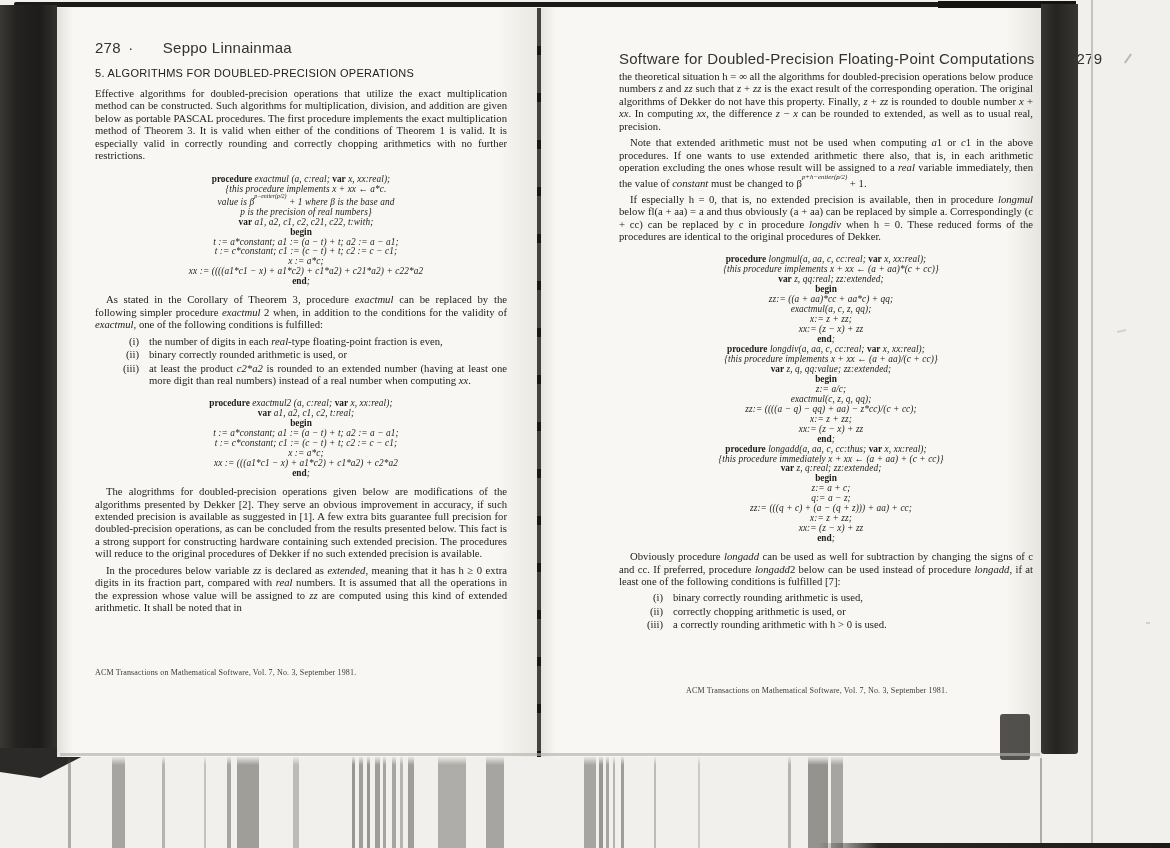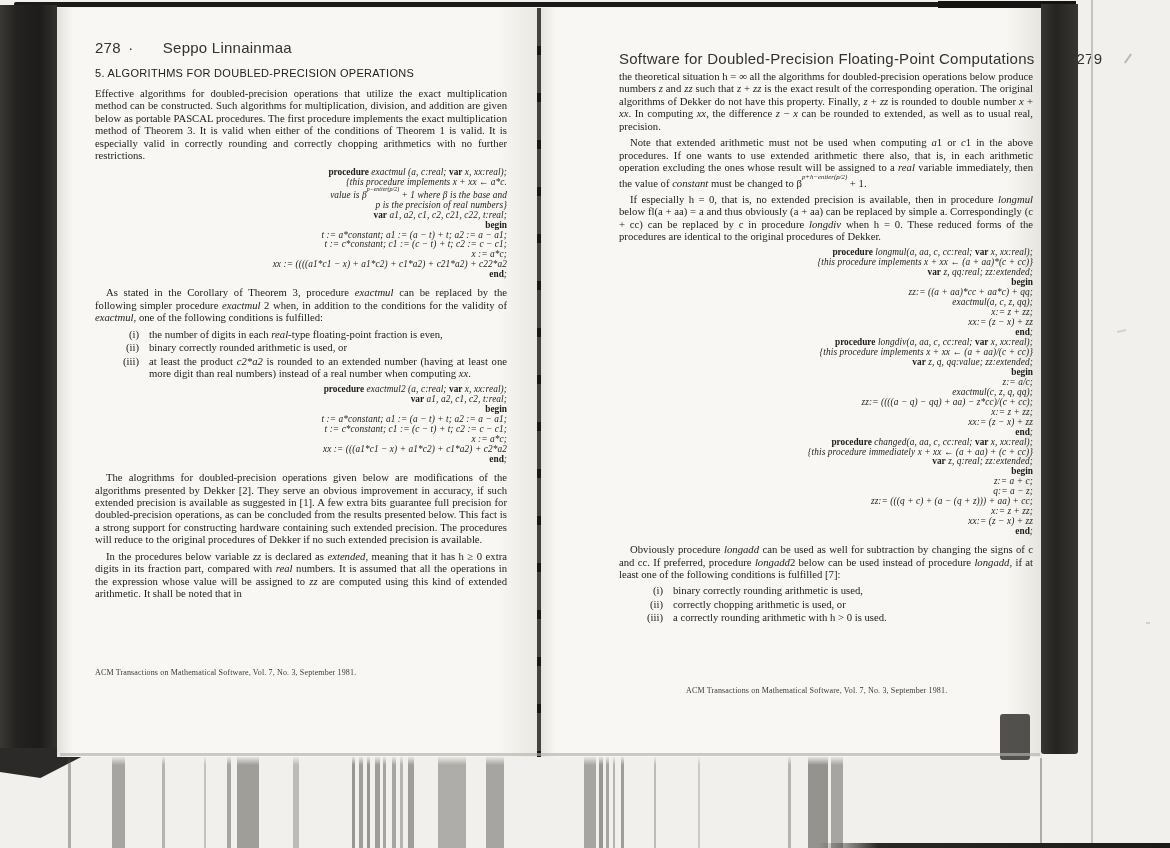--- a/index.html
+++ b/index.html
@@ -42,21 +42,21 @@
   .running-head .gap1{display:inline-block;width:20px;text-align:center;}
   .running-head .gap2{display:inline-block;width:22px;}
   .content{position:absolute;}
   .content-left{left:38px;top:59px;width:412px;}
   .content-right{left:78px;top:62px;width:414px;}
   .blocks{font-size:10.7px;line-height:12.45px;text-align:justify;}
   .block-heading{font-family:"Liberation Sans",sans-serif;font-size:11px;letter-spacing:.3px;color:#232220;
     margin:0 0 7px 0;text-align:left;line-height:13px;}
   .block-para{margin:0 0 4px 0;}
   .block-para.indent{text-indent:11px;}
-  .block-code{margin:6px 0 6px 0;text-align:right;}
+  .block-code{margin:13px 0 6px 0;text-align:center;}
   .code-line{font-size:9.3px;line-height:9.95px;font-style:italic;white-space:pre;letter-spacing:.1px;}
   .code-line .b{font-style:normal;font-weight:700;letter-spacing:0;}
   .blocks .b{font-weight:700;}
   .blocks .i{font-style:italic;}
   sup{font-size:.64em;position:relative;top:-.45em;font-style:italic;letter-spacing:0;}
   .block-list{margin:3px 0 5px 0;}
   .list-item{display:flex;margin:0 0 1px 0;padding-left:10px;}
   .list-label{width:34px;text-align:right;flex:0 0 34px;}
   .list-text{flex:1;margin-left:10px;text-align:justify;}
   .footer{position:absolute;font-size:8px;color:#3a3935;letter-spacing:.15px;white-space:nowrap;}
@@ -78,21 +78,21 @@
       <span>278</span><span class="gap1">·</span><span class="gap2"></span><span>Seppo Linnainmaa</span>
     </div>
     <div class="content content-left blocks" id="left-blocks">
         <div class="block-heading"><span>5.  ALGORITHMS FOR DOUBLED-PRECISION OPERATIONS</span></div>
         <div class="block-para"><span>Effective algorithms for doubled-precision operations that utilize the exact multiplication method can be constructed. Such algorithms for multiplication, division, and addition are given below as portable PASCAL procedures. The first procedure implements the exact multiplication method of Theorem 3. It is valid when either of the conditions of Theorem 1 is valid. It is especially valid in correctly rounding and correctly chopping arithmetics with no further restrictions.</span></div>
         <div class="block-code">
           <div class="code-line"><span class="b">procedure</span><span> exactmul (a, c:real; </span><span class="b">var</span><span> x, xx:real);</span></div>
           <div class="code-line" style="padding-left: 10px;"><span>{this procedure implements x + xx ← a*c.</span></div>
           <div class="code-line" style="padding-left: 10px;"><span>value is β</span><sup>p−entier(p/2)</sup><span> + 1 where β is the base and</span></div>
           <div class="code-line" style="padding-left: 10px;"><span>p is the precision of real numbers}</span></div>
-          <div class="code-line" style="padding-left: 10px;"><span class="b">var</span><span> a1, a2, c1, c2, c21, c22, t:real;</span></div>
+          <div class="code-line" style="padding-left: 10px;"><span class="b">var</span><span> a1, a2, c1, c2, c21, c22, t:with;</span></div>
           <div class="code-line"><span class="b">begin</span></div>
           <div class="code-line" style="padding-left: 10px;"><span>t := a*constant; a1 := (a − t) + t; a2 := a − a1;</span></div>
           <div class="code-line" style="padding-left: 10px;"><span>t := c*constant; c1 := (c − t) + t; c2 := c − c1;</span></div>
           <div class="code-line" style="padding-left: 10px;"><span>x := a*c;</span></div>
           <div class="code-line" style="padding-left: 10px;"><span>xx := ((((a1*c1 − x) + a1*c2) + c1*a2) + c21*a2) + c22*a2</span></div>
           <div class="code-line"><span class="b">end</span><span>;</span></div>
         </div>
         <div class="block-para indent"><span>As stated in the Corollary of Theorem 3, procedure </span><span class="i">exactmul</span><span> can be replaced by the following simpler procedure </span><span class="i">exactmul</span><span> 2 when, in addition to the conditions for the validity of </span><span class="i">exactmul</span><span>, one of the following conditions is fulfilled:</span></div>
         <div class="block-list">
           <div class="list-item">
@@ -147,21 +147,21 @@
           <div class="code-line"><span class="b">procedure</span><span> longdiv(a, aa, c, cc:real; </span><span class="b">var</span><span> x, xx:real);</span></div>
           <div class="code-line" style="padding-left: 10px;"><span>{this procedure implements x + xx ← (a + aa)/(c + cc)}</span></div>
           <div class="code-line" style="padding-left: 10px;"><span class="b">var</span><span> z, q, qq:value; zz:extended;</span></div>
           <div class="code-line"><span class="b">begin</span></div>
           <div class="code-line" style="padding-left: 10px;"><span>z:= a/c;</span></div>
           <div class="code-line" style="padding-left: 10px;"><span>exactmul(c, z, q, qq);</span></div>
           <div class="code-line" style="padding-left: 10px;"><span>zz:= ((((a − q) − qq) + aa) − z*cc)/(c + cc);</span></div>
           <div class="code-line" style="padding-left: 10px;"><span>x:= z + zz;</span></div>
           <div class="code-line" style="padding-left: 10px;"><span>xx:= (z − x) + zz</span></div>
           <div class="code-line"><span class="b">end</span><span>;</span></div>
-          <div class="code-line"><span class="b">procedure</span><span> changed(a, aa, c, cc:real; </span><span class="b">var</span><span> x, xx:real);</span></div>
+          <div class="code-line"><span class="b">procedure</span><span> longadd(a, aa, c, cc:thus; </span><span class="b">var</span><span> x, xx:real);</span></div>
           <div class="code-line" style="padding-left: 10px;"><span>{this procedure immediately x + xx ← (a + aa) + (c + cc)}</span></div>
           <div class="code-line" style="padding-left: 10px;"><span class="b">var</span><span> z, q:real; zz:extended;</span></div>
           <div class="code-line"><span class="b">begin</span></div>
           <div class="code-line" style="padding-left: 10px;"><span>z:= a + c;</span></div>
           <div class="code-line" style="padding-left: 10px;"><span>q:= a − z;</span></div>
           <div class="code-line" style="padding-left: 10px;"><span>zz:= (((q + c) + (a − (q + z))) + aa) + cc;</span></div>
           <div class="code-line" style="padding-left: 10px;"><span>x:= z + zz;</span></div>
           <div class="code-line" style="padding-left: 10px;"><span>xx:= (z − x) + zz</span></div>
           <div class="code-line"><span class="b">end</span><span>;</span></div>
         </div>

